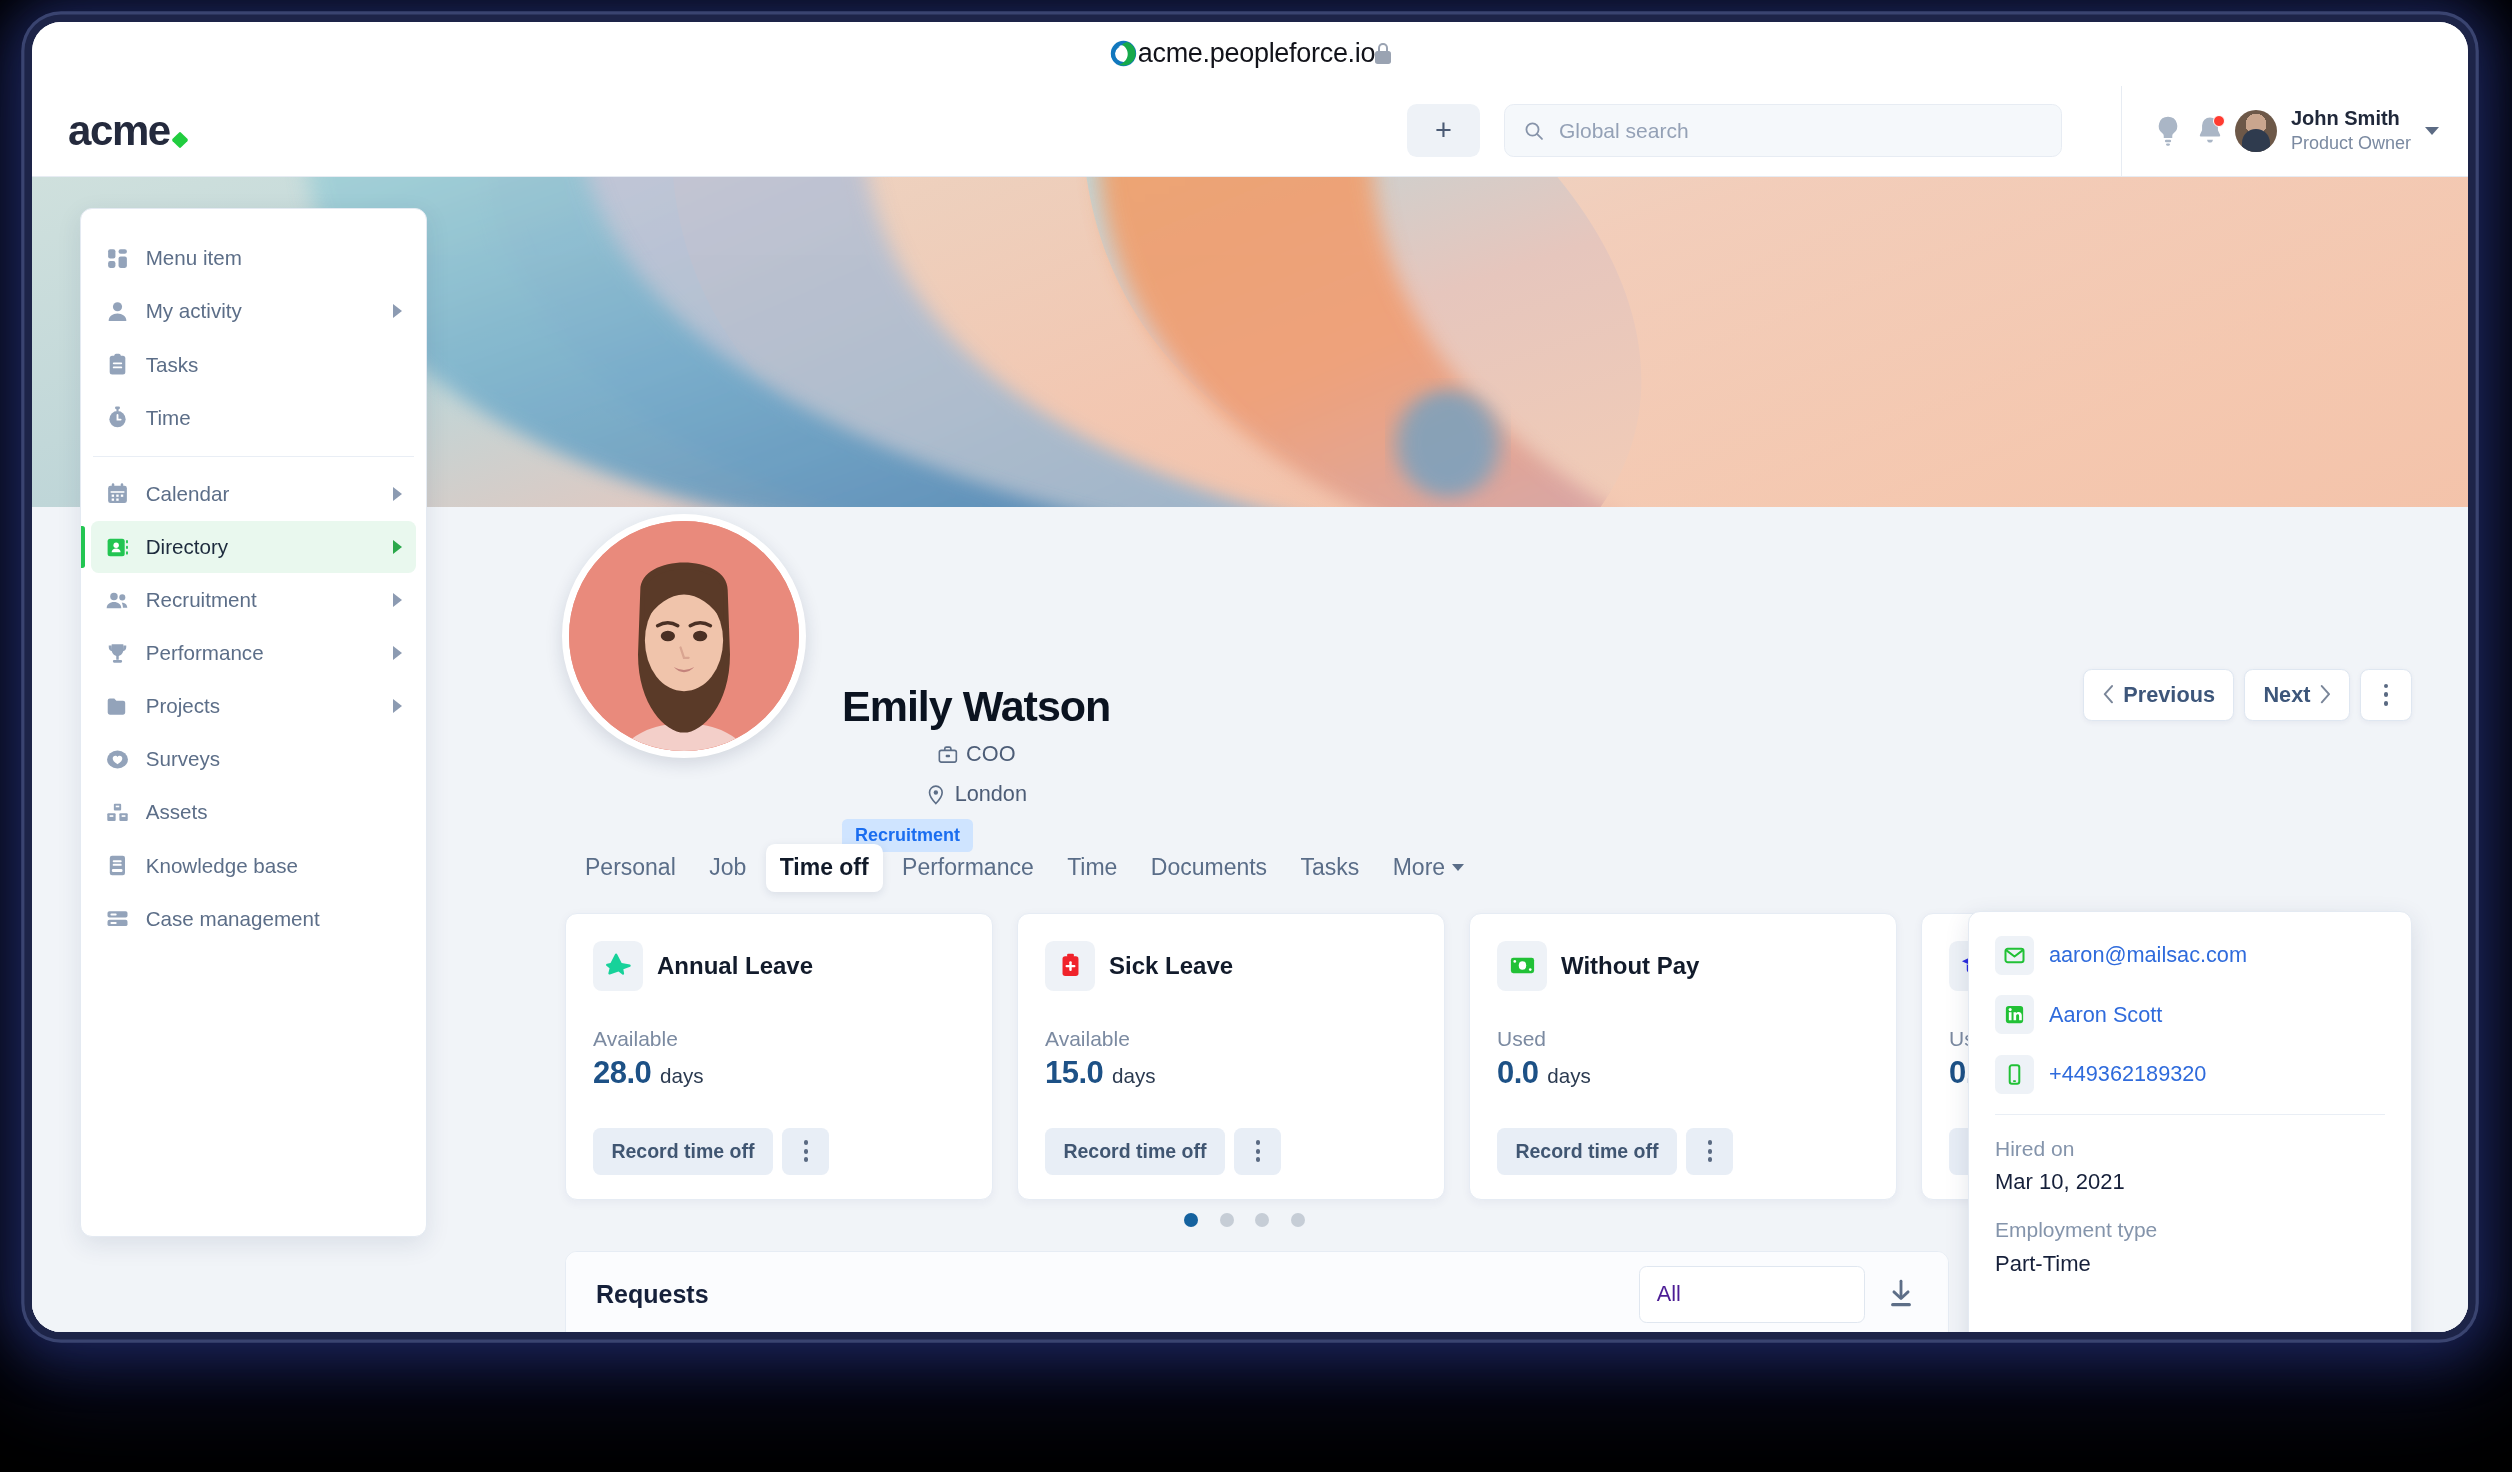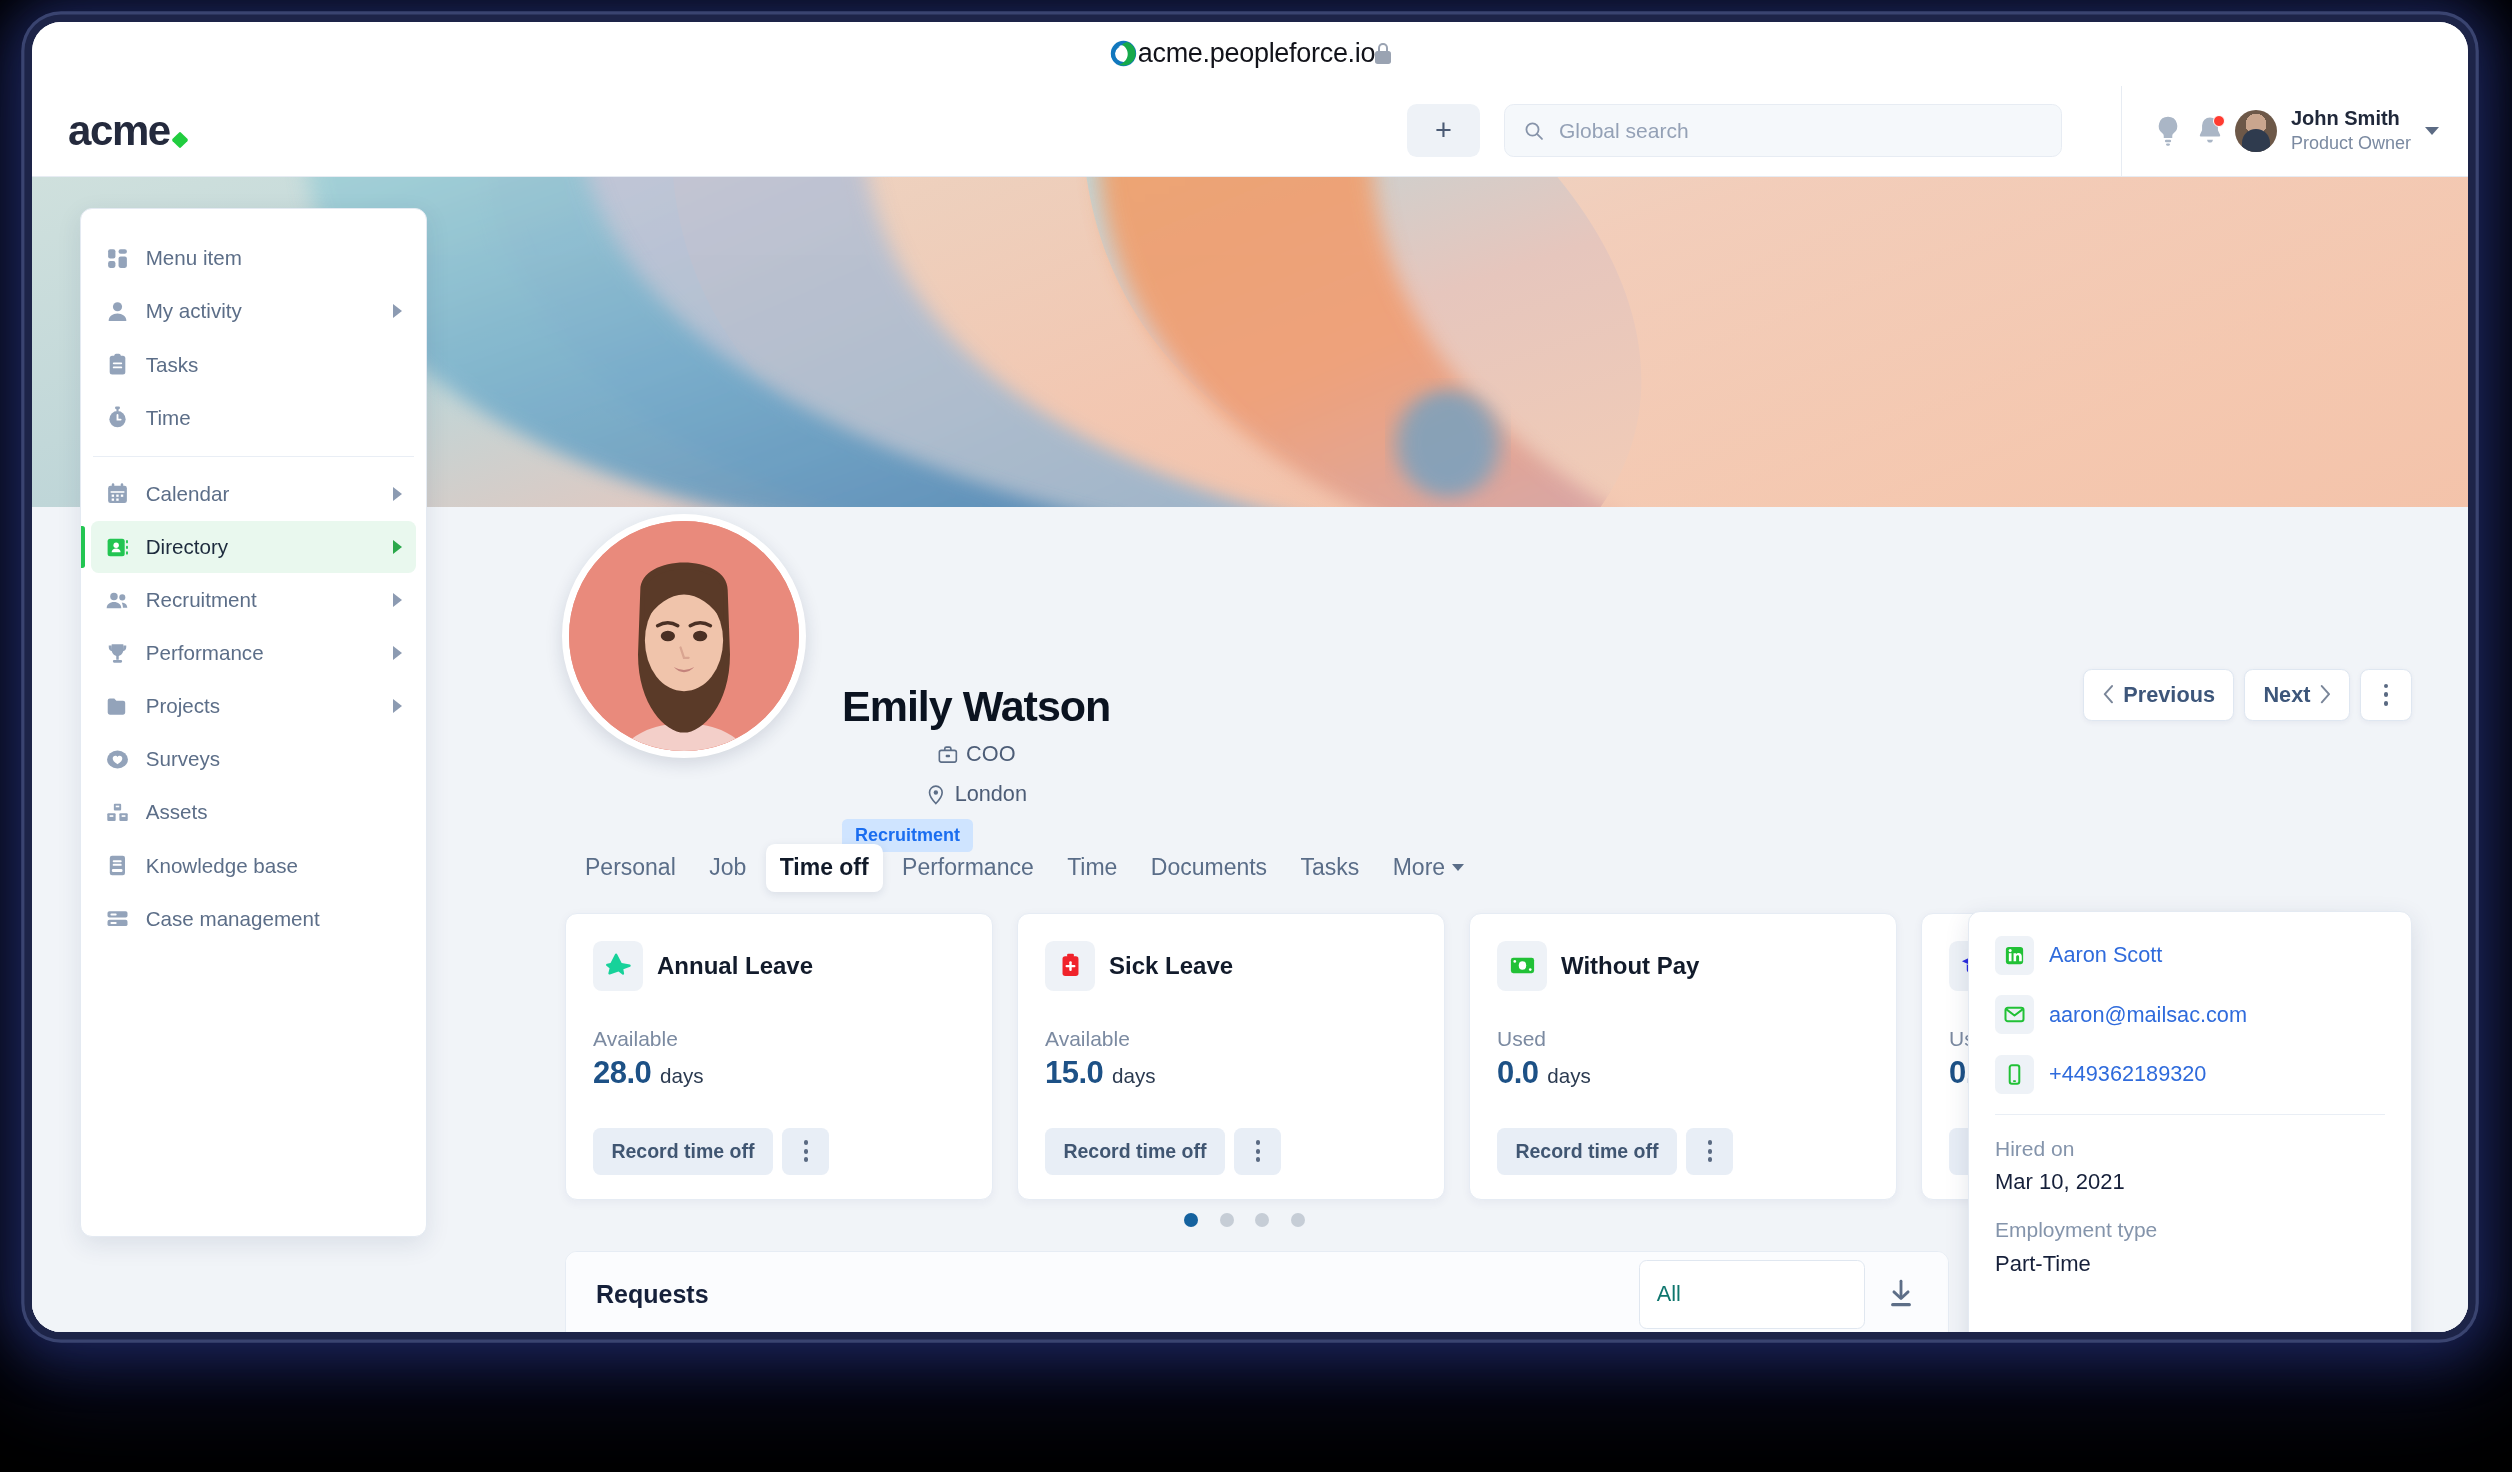--- a/index.html
+++ b/index.html
@@ -291,24 +291,24 @@
     background: #ffffff; border: 0.5px solid #e6ecf4;
     border-radius: 12px 12px 0 0; overflow: hidden;
   }
   #req-head {
     height: 86px; display: flex; align-items: center;
     padding: 0 30px; border-bottom: 0.5px solid #eaeff6;
     background: #fbfcfe;
   }
   #req-title { font-size: 25px; font-weight: 700; color: #15203a; flex: 1; }
   #req-filter {
-    width: 226px; height: 69px; border: 0.5px solid #e0e7f0;
+    width: 226px; height: 57px; border: 0.5px solid #e0e7f0;
     border-radius: 7.6px; background: #fff;
     display: flex; align-items: center; padding: 0 17.3px;
-    font-size: 21.7px; color: #0f766e; cursor: pointer;
+    font-size: 21.7px; color: #4c1d95; cursor: pointer;
   }
   #req-download { width: 34px; height: 34px; margin-left: 19.5px; cursor: pointer; }
 
   
   #info-panel {
     position: absolute; z-index: 20;
     left: 1936px; top: 825px;
     width: 444px; height: 498px;
     background: #ffffff; border: 0.5px solid #e4eaf2;
     border-radius: 12px;
@@ -802,36 +802,36 @@
           <rect x="5" y="18.4" width="14" height="2.2" rx="1.1" fill="#5d6e87"></rect>
         </svg>
       </div>
 
     </div>
 
     <div id="info-panel">
       <div class="contact-row">
         <span class="contact-ico">
           <svg viewBox="0 0 24 24">
+            <rect x="2.6" y="5" width="18.8" height="14" rx="2.4" fill="none" stroke="#21c136" stroke-width="2.1"></rect>
+            <path d="M3.6 6.6 12 13l8.4-6.4" fill="none" stroke="#21c136" stroke-width="2.1" stroke-linecap="round" stroke-linejoin="round"></path>
+          </svg>
+        </span>
+        <span class="contact-txt">aaron@mailsac.com</span>
+      </div>
+      <div class="contact-row">
+        <span class="contact-ico">
+          <svg viewBox="0 0 24 24">
             <rect x="3" y="3" width="18" height="18" rx="3" fill="#21c136"></rect>
             <rect x="6.1" y="9.6" width="2.8" height="8.4" fill="#fff"></rect>
             <circle cx="7.5" cy="6.9" r="1.6" fill="#fff"></circle>
             <path d="M11 18V9.6h2.7v1.2c.5-.9 1.6-1.4 2.7-1.4 2 0 3.2 1.3 3.2 3.7V18h-2.8v-4.3c0-1.2-.5-1.9-1.5-1.9s-1.6.7-1.6 1.9V18z" fill="#fff"></path>
           </svg>
         </span>
         <span class="contact-txt">Aaron Scott</span>
-      </div>
-      <div class="contact-row">
-        <span class="contact-ico">
-          <svg viewBox="0 0 24 24">
-            <rect x="2.6" y="5" width="18.8" height="14" rx="2.4" fill="none" stroke="#21c136" stroke-width="2.1"></rect>
-            <path d="M3.6 6.6 12 13l8.4-6.4" fill="none" stroke="#21c136" stroke-width="2.1" stroke-linecap="round" stroke-linejoin="round"></path>
-          </svg>
-        </span>
-        <span class="contact-txt">aaron@mailsac.com</span>
       </div>
       <div class="contact-row">
         <span class="contact-ico">
           <svg viewBox="0 0 24 24">
             <rect x="7" y="2.4" width="10" height="19.2" rx="2.3" fill="none" stroke="#21c136" stroke-width="2.1"></rect>
             <rect x="10.4" y="18" width="3.2" height="1.8" rx="0.9" fill="#21c136"></rect>
           </svg>
         </span>
         <span class="contact-txt">+449362189320</span>
       </div>

